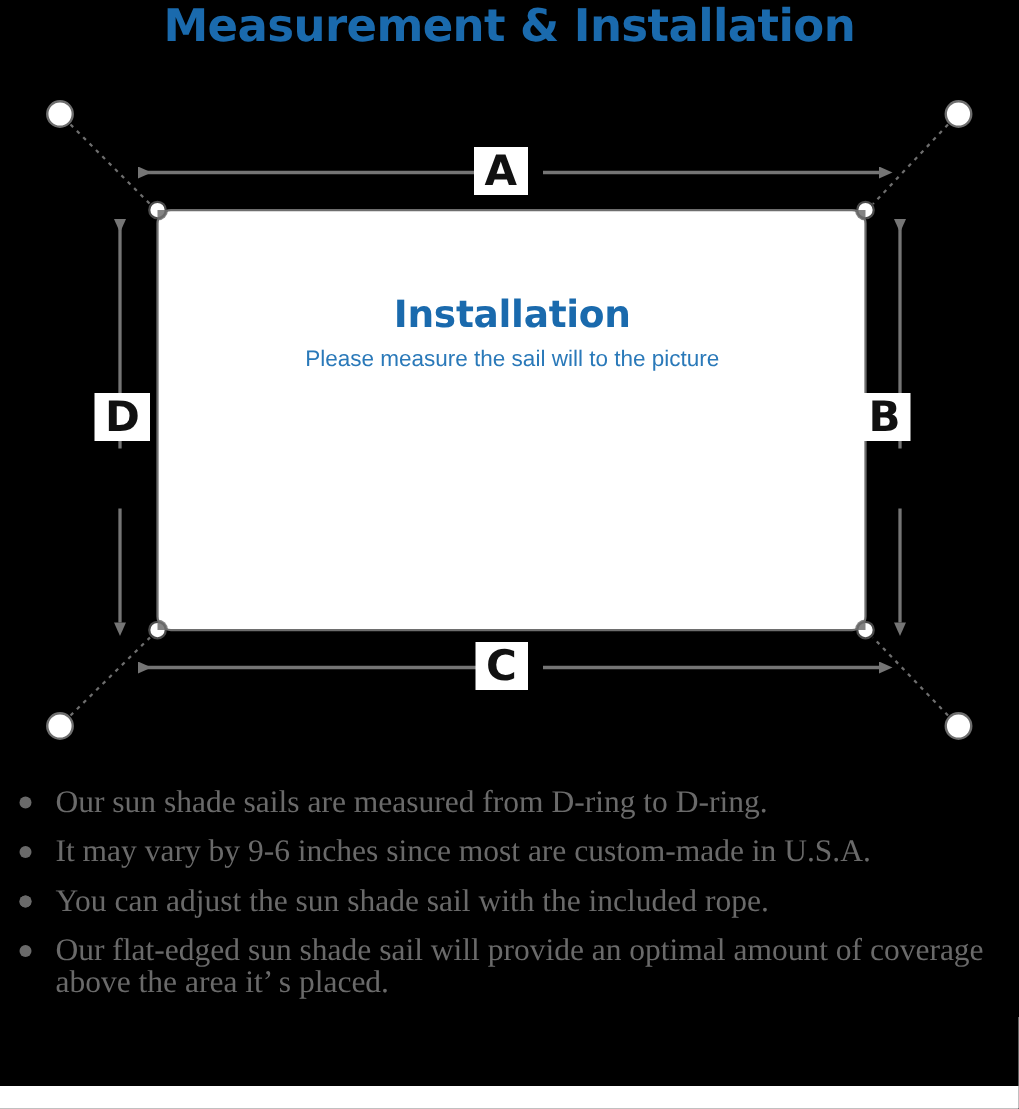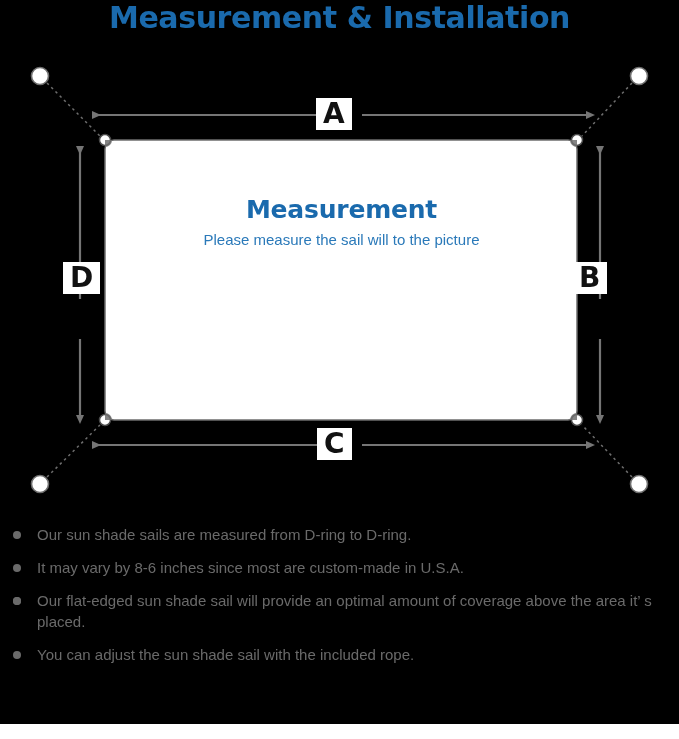--- a/index.html
+++ b/index.html
@@ -98,22 +98,22 @@
   .notes {
     position: absolute;
     left: 10px;
     top: 524px;
     width: 665px;
   }
   .note {
     position: relative;
     padding-left: 27px;
     margin-bottom: 12px;
-    font-family: Liberation Sans, sans-serif;
-    font-size: 15px;
+    font-family: Liberation Serif, serif;
+    font-size: 21px;
     line-height: 21px;
     color: #6a6a6a;
   }
   .note:last-child { margin-bottom: 0; }
   .note .bullet {
     position: absolute;
     left: 3px;
     top: 7px;
     width: 8px;
     height: 8px;
@@ -180,44 +180,44 @@
         <line x1="80" y1="255" x2="80" y2="102" marker-end="url(#arrow-left)"></line>
         <line x1="80" y1="295" x2="80" y2="371" marker-end="url(#arrow-right)"></line>
 
         <line x1="600" y1="255" x2="600" y2="102" marker-end="url(#arrow-left)"></line>
         <line x1="600" y1="295" x2="600" y2="371" marker-end="url(#arrow-right)"></line>
       </g>
     </svg>
   </div>
 
   <div class="sail-text">
-    <div class="heading">Measurement</div>
+    <div class="heading">Installation</div>
     <div class="sub">Please measure the sail will to the picture</div>
   </div>
 
   <div class="dim-label" id="dim-a">A</div>
   <div class="dim-label" id="dim-b">B</div>
   <div class="dim-label" id="dim-c">C</div>
   <div class="dim-label" id="dim-d">D</div>
 
   <div class="notes">
     <div class="note">
       <span class="bullet"></span>
       <span>Our sun shade sails are measured from D-ring to D-ring.</span>
     </div>
     <div class="note">
       <span class="bullet"></span>
-      <span>It may vary by 8-6 inches since most are custom-made in U.S.A.</span>
-    </div>
-    <div class="note">
-      <span class="bullet"></span>
+      <span>It may vary by 9-6 inches since most are custom-made in U.S.A.</span>
+    </div>
+    <div class="note">
+      <span class="bullet"></span>
+    </div>
+    <div class="note">
+      <span class="bullet"></span>
+      <span>You can adjust the sun shade sail with the included rope.</span>
     </div>
     <div class="note">
       <span class="bullet"></span>
       <span>Our flat-edged sun shade sail will provide an optimal amount of coverage above the area it’ s placed.</span>
     </div>
-    <div class="note">
-      <span class="bullet"></span>
-      <span>You can adjust the sun shade sail with the included rope.</span>
-    </div>
   </div>
 
 </div>
 
 </body></html>

